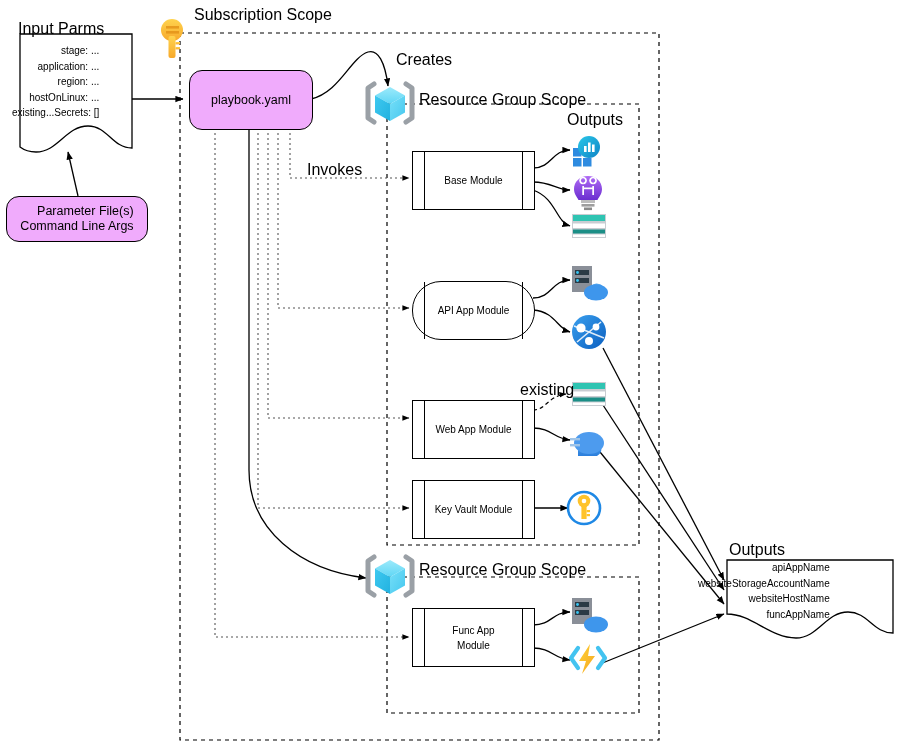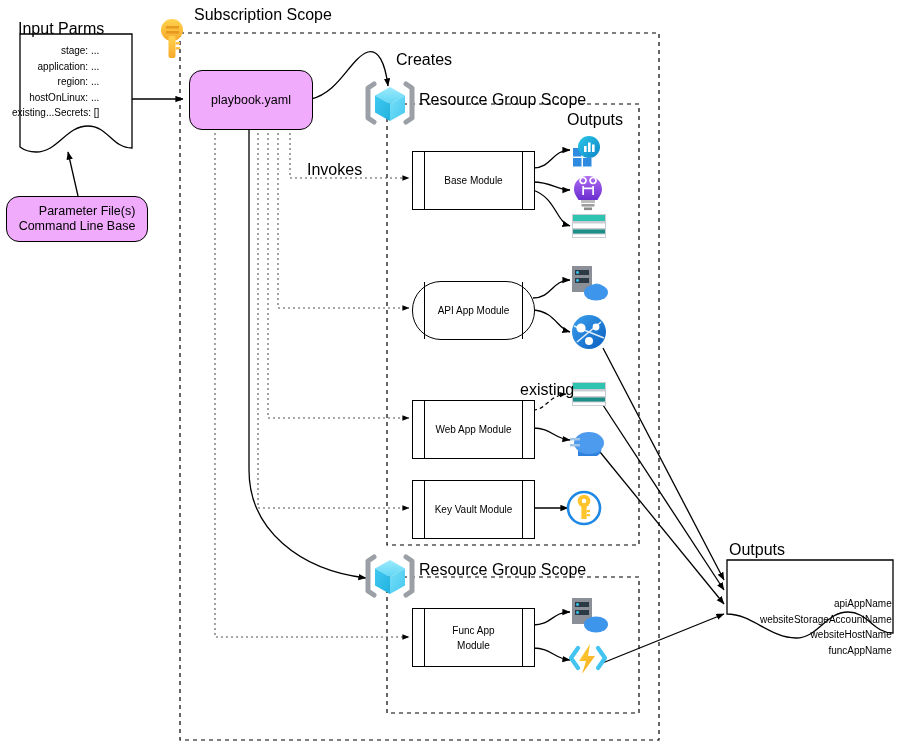--- a/index.html
+++ b/index.html
@@ -251,21 +251,21 @@
   <div class="lbl" style="left:18px;top:20px;">Input Parms</div>
   <div class="notetext" style="left:12px;top:43px;">stage: ...
 application: ...
 region: ...
 hostOnLinux: ...
 existing...Secrets: []</div>
 
   <div class="roundbox" style="left:6px;top:196px;width:140px;height:44px;">
     <div>
       <div>Parameter File(s)</div>
-      <div>Command Line Base</div>
+      <div>Command Line Args</div>
     </div>
   </div>
 
   <div class="lbl" style="left:194px;top:6px;">Subscription Scope</div>
 
   <div class="roundbox" style="left:189px;top:70px;width:122px;height:58px;">
     <span>playbook.yaml</span>
   </div>
 
   <div class="lbl" style="left:396px;top:51px;">Creates</div>
@@ -295,18 +295,18 @@
   </div>
 
   <div class="module" style="left:412px;top:608px;width:121px;height:57px;">
     <span style="white-space:pre-line;">Func App
 Module</span>
   </div>
 
   <div class="lbl" style="left:419px;top:561px;">Resource Group Scope</div>
 
   <div class="lbl" style="left:729px;top:541px;">Outputs</div>
-  <div class="notetext" style="left:760px;top:560px;margin-top:36px;">apiAppName
+  <div class="notetext" style="left:698px;top:560px;">apiAppName
 websiteStorageAccountName
 websiteHostName
 funcAppName</div>
 
 </div>
 
 </body></html>

